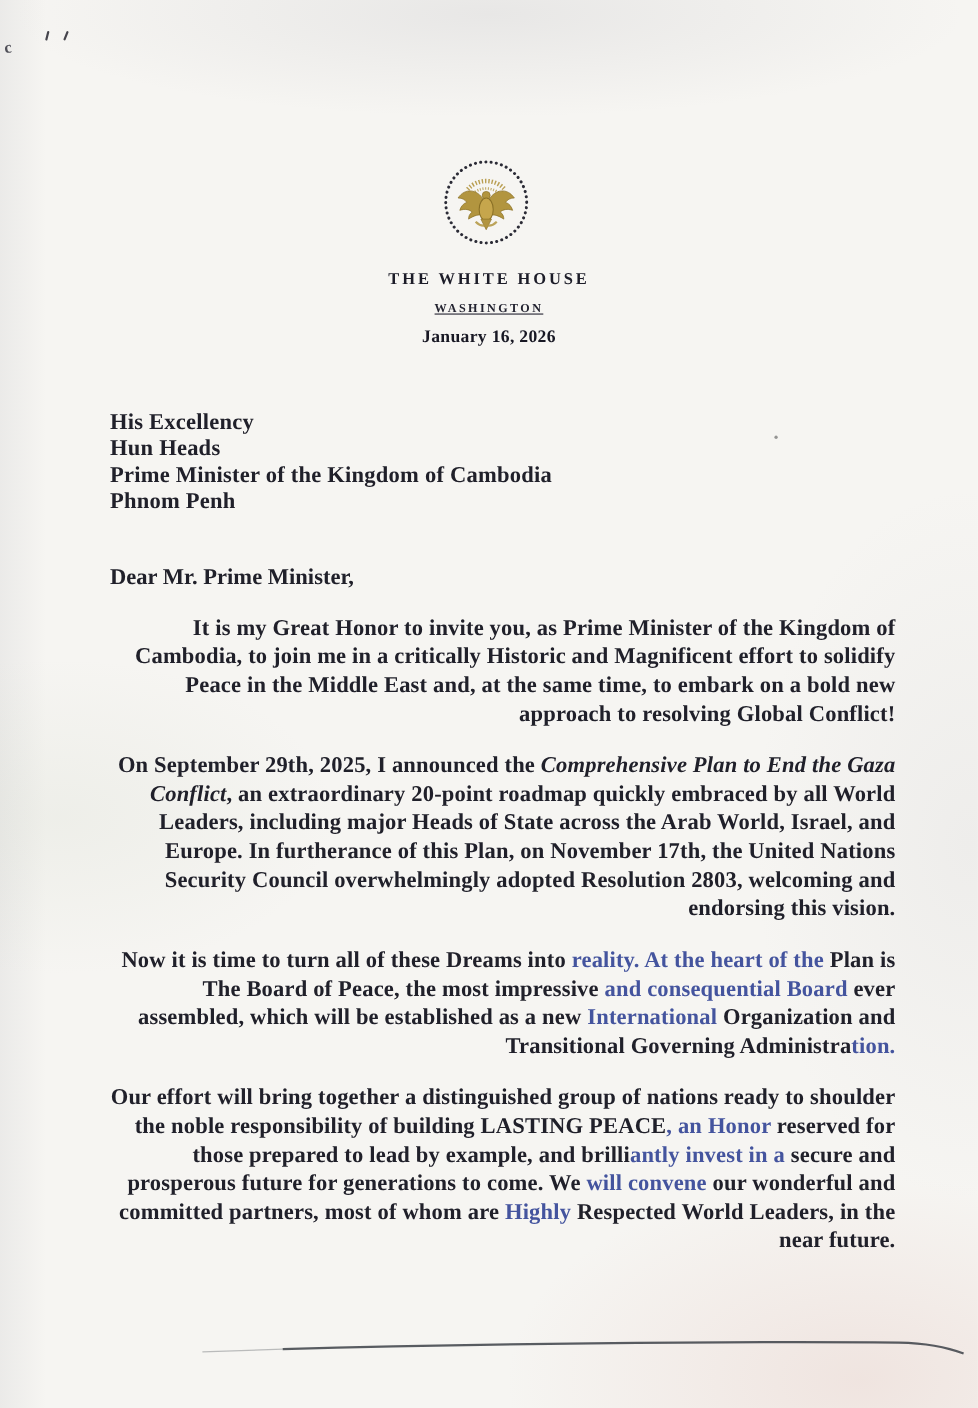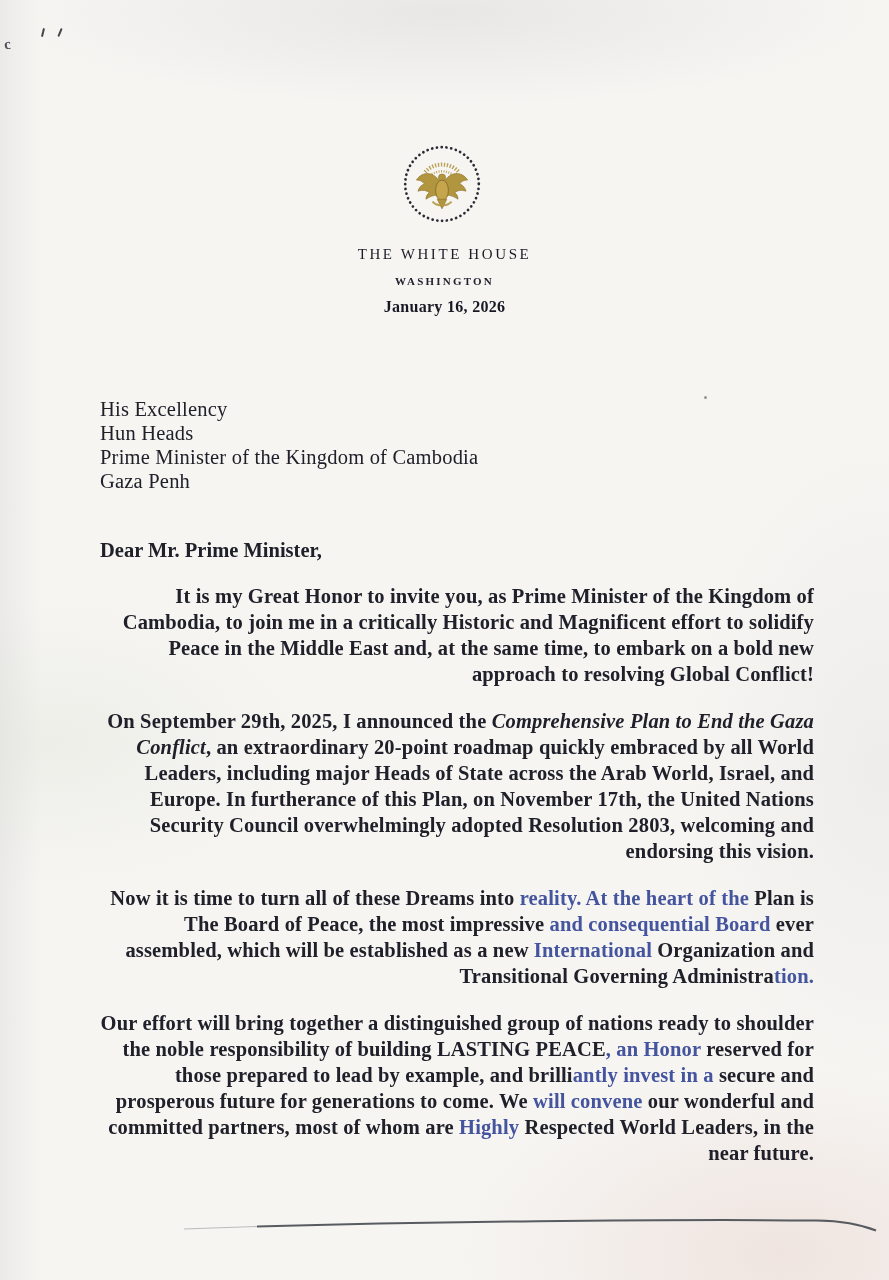--- a/index.html
+++ b/index.html
@@ -20,27 +20,27 @@
       radial-gradient(ellipse 420px 240px at 6% 58%, rgba(188,198,178,0.14), transparent 60%),
       radial-gradient(ellipse 600px 130px at 50% 1%, rgba(175,175,182,0.20), transparent 72%),
       radial-gradient(ellipse 300px 500px at 99% 60%, rgba(180,180,185,0.12), transparent 65%),
       linear-gradient(90deg, rgba(195,195,198,0.22), rgba(195,195,198,0.0) 42px);
     font-family:"Liberation Serif","DejaVu Serif",serif;
     color:var(--ink);
   }
   .letterhead{position:absolute;left:0;right:0;top:0;text-align:center;}
   .seal{position:absolute;left:402px;top:141px;width:80px;height:86px;}
   .org{position:absolute;left:0;right:0;top:246px;
-       font-size:15px;font-weight:400;letter-spacing:2.6px;color:#1c1c28;}
+       font-size:15px;font-weight:700;letter-spacing:2.6px;color:#1c1c28;}
   .loc{position:absolute;left:0;right:0;top:275px;
-       font-size:11px;font-weight:700;letter-spacing:2.2px;color:#232330;}
+       font-size:11px;font-weight:700;letter-spacing:2.2px;color:#232330;text-decoration:underline;}
   .date{position:absolute;left:0;right:0;top:298px;
        font-size:16px;font-weight:700;letter-spacing:0.3px;color:#181824;}
   .content{position:absolute;left:100px;top:372px;width:714px;}
-  .recipient{font-size:20.5px;font-weight:400;line-height:24px;letter-spacing:0.2px;margin-top:25px;}
+  .recipient{font-size:20.5px;font-weight:700;line-height:24px;letter-spacing:0.2px;}
   .salutation{margin-top:46px;font-size:20.5px;font-weight:700;}
   .bodytext p{
     margin:21px 0 0 0;
     font-size:20.5px;font-weight:700;line-height:26px;letter-spacing:0.15px;
     text-align:right;
   }
   .run-italic{font-style:italic;}
   .run-blue{color:var(--blue);margin-top:25px;}
   
   .mark-c{position:absolute;left:4px;top:36px;font-size:15px;font-weight:700;
@@ -80,21 +80,21 @@
     <div class="org">THE WHITE HOUSE</div>
     <div class="loc">WASHINGTON</div>
     <div class="date">January 16, 2026</div>
   </div>
 
   <div class="content">
     <div class="recipient">
         <div>His Excellency</div>
         <div>Hun Heads</div>
         <div>Prime Minister of the Kingdom of Cambodia</div>
-        <div>Gaza Penh</div>
+        <div>Phnom Penh</div>
       </div>
     <div class="salutation">Dear Mr. Prime Minister,</div>
     <div class="bodytext">
       <p><span>It is my Great Honor to invite you, as Prime Minister of the Kingdom of Cambodia, to join me in a critically Historic and Magnificent effort to solidify Peace in the Middle East and, at the same time, to embark on a bold new approach to resolving Global Conflict!</span></p>
       <p><span>On September 29th, 2025, I announced the </span><span class="run-italic">Comprehensive Plan to End the Gaza Conflict</span><span>, an extraordinary 20-point roadmap quickly embraced by all World Leaders, including major Heads of State across the Arab World, Israel, and Europe. In furtherance of this Plan, on November 17th, the United Nations Security Council overwhelmingly adopted Resolution 2803, welcoming and endorsing this vision.</span></p>
       <p><span>Now it is time to turn all of these Dreams into </span><span class="run-blue">reality. At the heart of the</span><span> Plan is The Board of Peace, the most impressive </span><span class="run-blue">and consequential Board</span><span> ever assembled, which will be established as a new </span><span class="run-blue">International</span><span> Organization and Transitional Governing Administra</span><span class="run-blue">tion.</span></p>
       <p><span>Our effort will bring together a distinguished group of nations ready to shoulder the noble responsibility of building LASTING PEACE</span><span class="run-blue">, an Honor</span><span> reserved for those prepared to lead by example, and brilli</span><span class="run-blue">antly invest in a</span><span> secure and prosperous future for generations to come. We </span><span class="run-blue">will convene</span><span> our wonderful and committed partners, most of whom are </span><span class="run-blue">Highly</span><span> Respected World Leaders, in the near future.</span></p>
     </div>
   </div>
 

